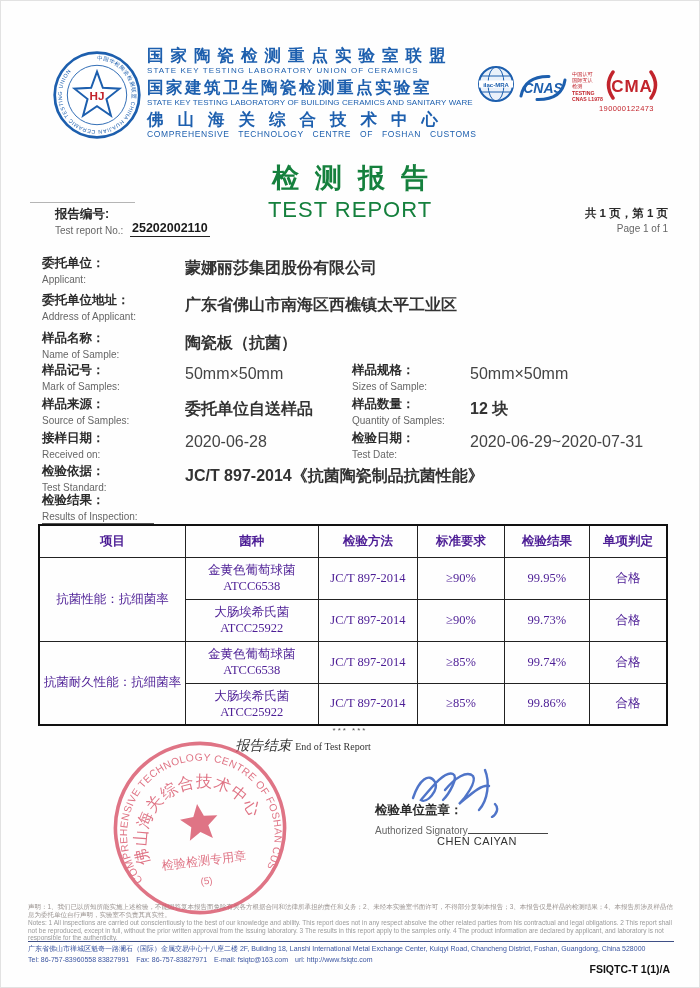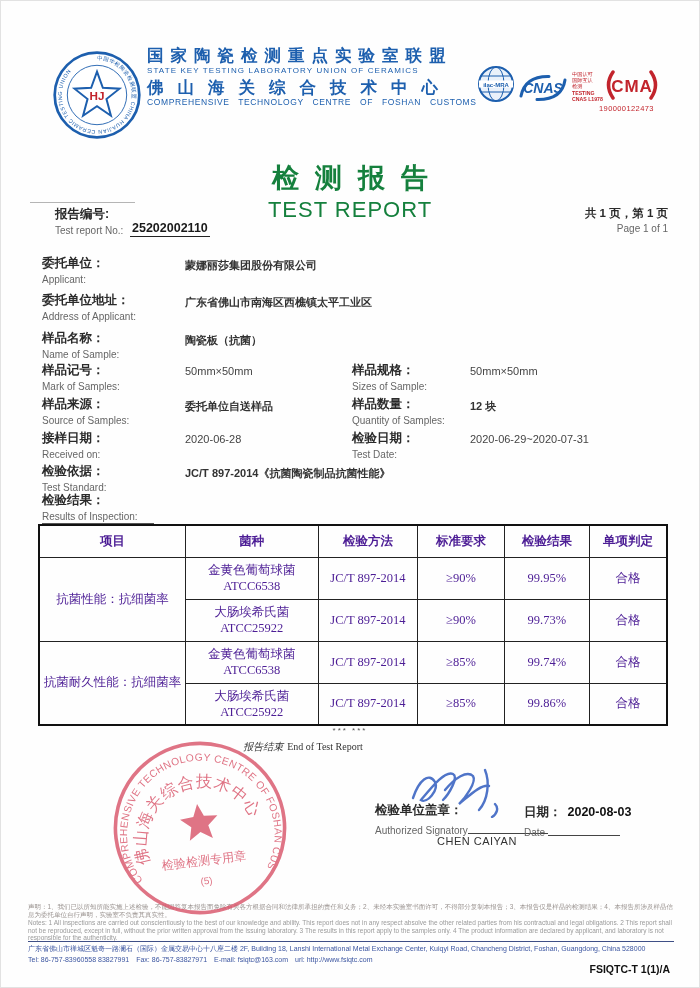--- a/index.html
+++ b/index.html
@@ -39,39 +39,39 @@
   .en-label { font-size:10px; color:#666; margin-top:2px; }
   .repno-value { position:absolute; left:130px; top:221px; font-size:12.5px; font-weight:bold;
                  border-bottom:1.5px solid #222; padding:0 2px 1px; color:#1a1a1a; }
   .pagebox { position:absolute; right:32px; top:206px; text-align:right; }
   .pagebox .zh-label { font-size:11.5px; }
 
   
   .frow { position:absolute; left:0; width:700px; }
   .frow .lab { position:absolute; left:42px; top:0; }
   .frow .lab2 { position:absolute; left:352px; top:0; }
-  .fval { position:absolute; top:3px; font-size:11px; font-weight:bold; color:#333; white-space:nowrap; }
+  .fval { position:absolute; top:3px; font-size:16px; font-weight:bold; color:#333; white-space:nowrap; }
   .fval.plain { font-weight:normal; color:#444; }
   .v1 { left:185px; } .v2 { left:470px; }
   .results-en { border-bottom:1px solid #555; padding-right:16px; padding-bottom:1px; }
 
   
   .rtable { position:absolute; left:38px; top:524px; width:630px; border-collapse:collapse;
             font-family:"Liberation Serif", serif; color:#4c1d95; }
   .rtable th, .rtable td { border:1px solid #222; text-align:center; vertical-align:middle; }
   .rtable { border:2px solid #111; }
   .rtable th { height:32px; font-size:12.5px; font-weight:bold; font-family:"Liberation Sans", sans-serif; }
   .rtable td { height:42px; font-size:12.5px; }
   .strain div { line-height:16px; }
 
   
   .stars { position:absolute; top:726px; left:0; width:700px; text-align:center; font-size:8px; color:#555; letter-spacing:2px; }
   .endline { position:absolute; top:736px; left:-47px; width:700px; text-align:center;
              font-family:"Liberation Serif", serif; color:#333; }
-  .endline .zh { font-style:italic; font-size:10px; margin-right:4px; }
+  .endline .zh { font-style:italic; font-size:14px; margin-right:4px; }
   .endline .en { font-size:10px; }
 
   
   .stamp { position:absolute; left:110px; top:738px; transform:rotate(-7deg); opacity:0.82; z-index:3; }
   .stamp-label { position:absolute; left:55px; top:802px; z-index:1; }
   .sig-block { position:absolute; left:375px; top:802px; z-index:1; }
   .sig-row2 { margin-top:4px; font-size:10px; color:#666; }
   .uline { display:inline-block; border-bottom:1px solid #444; height:11px; }
   .sig-svg { position:absolute; left:405px; top:760px; z-index:2; }
   .sig-name { position:absolute; left:437px; top:835px; font-size:11px; color:#333; letter-spacing:0.5px; z-index:1; }
@@ -103,20 +103,22 @@
     <polygon points="50,24 56.5,42 75,43 60.5,54.5 65.5,73 50,62.5 34.5,73 39.5,54.5 25,43 43.5,42" fill="#ffffff" stroke="#1d5fae" stroke-width="2.2"></polygon>
     <text x="50" y="55" text-anchor="middle" font-size="13" font-weight="bold" fill="#c2242c">HJ</text>
   </svg>
 
   <div class="org-block">
     <div class="l1">
       <div class="org-zh">国家陶瓷检测重点实验室联盟</div>
       <div class="org-en">STATE KEY TESTING LABORATORY UNION OF CERAMICS</div>
     </div>
     <div class="l2">
+      <div class="org-zh">国家建筑卫生陶瓷检测重点实验室</div>
+      <div class="org-en">STATE KEY TESTING LABORATORY OF BUILDING CERAMICS AND SANITARY WARE</div>
     </div>
     <div class="l3">
       <div class="org-zh">佛山海关综合技术中心</div>
       <div class="org-en">COMPREHENSIVE TECHNOLOGY CENTRE OF FOSHAN CUSTOMS</div>
     </div>
   </div>
 
   <svg class="ilac-logo" width="38" height="38" viewBox="0 0 38 38">
     <circle cx="19" cy="19" r="17" fill="#eaf1fa" stroke="#1d5fae" stroke-width="2"></circle>
     <ellipse cx="19" cy="19" rx="8" ry="17" fill="none" stroke="#1d5fae" stroke-width="1"></ellipse>
@@ -340,26 +342,20 @@
   </svg>
 
   <div class="sig-block">
     <div class="zh-label">检验单位盖章：</div>
     <div class="sig-row2">
       <span>Authorized Signatory</span><span class="uline" style="width:80px"></span>
     </div>
   </div>
   <div class="sig-name">CHEN CAIYAN</div>
 
-  <div class="date-block">
-    <span class="zh-label">日期：</span><span class="date-val">2020-08-03</span>
-    <div class="sig-row2">
-      <span>Date</span> <span class="uline" style="width:72px"></span>
-    </div>
-  </div>
 
   <div class="notes">
     <span>声明：1、我们已以所知所能实施上述检验，不能因答复本报告而免除有关各方根据合同和法律所承担的责任和义务；2、未经本实验室书面许可，不得部分复制本报告；3、本报告仅是样品的检测结果；4、本报告所涉及样品信息为委托单位自行声明，实验室不负责其真实性。</span>
     <span class="en">Notes: 1 All inspections are carried out conscientiously to the best of our knowledge and ability. This report does not in any respect absolve the other related parties from his contractual and legal obligations. 2 This report shall not be reproduced, except in full, without the prior written approval from the issuing laboratory. 3 The results in this report apply to the samples only. 4 The product information are declared by applicant, and laboratory is not responsible for the authenticity.</span>
   </div>
   <div class="foot-divider"></div>
   <div class="foot-addr">广东省佛山市禅城区魁奇一路澜石（国际）金属交易中心十八座二楼 2F, Building 18, Lanshi International Metal Exchange Center, Kuiqyi Road, Chancheng District, Foshan, Guangdong, China 528000</div>
   <div class="foot-contact">Tel: 86-757-83960558 83827991　Fax: 86-757-83827971　E-mail: fsiqtc@163.com　url: http://www.fsiqtc.com</div>
   <div class="doc-code">FSIQTC-T 1(1)/A</div>
 

